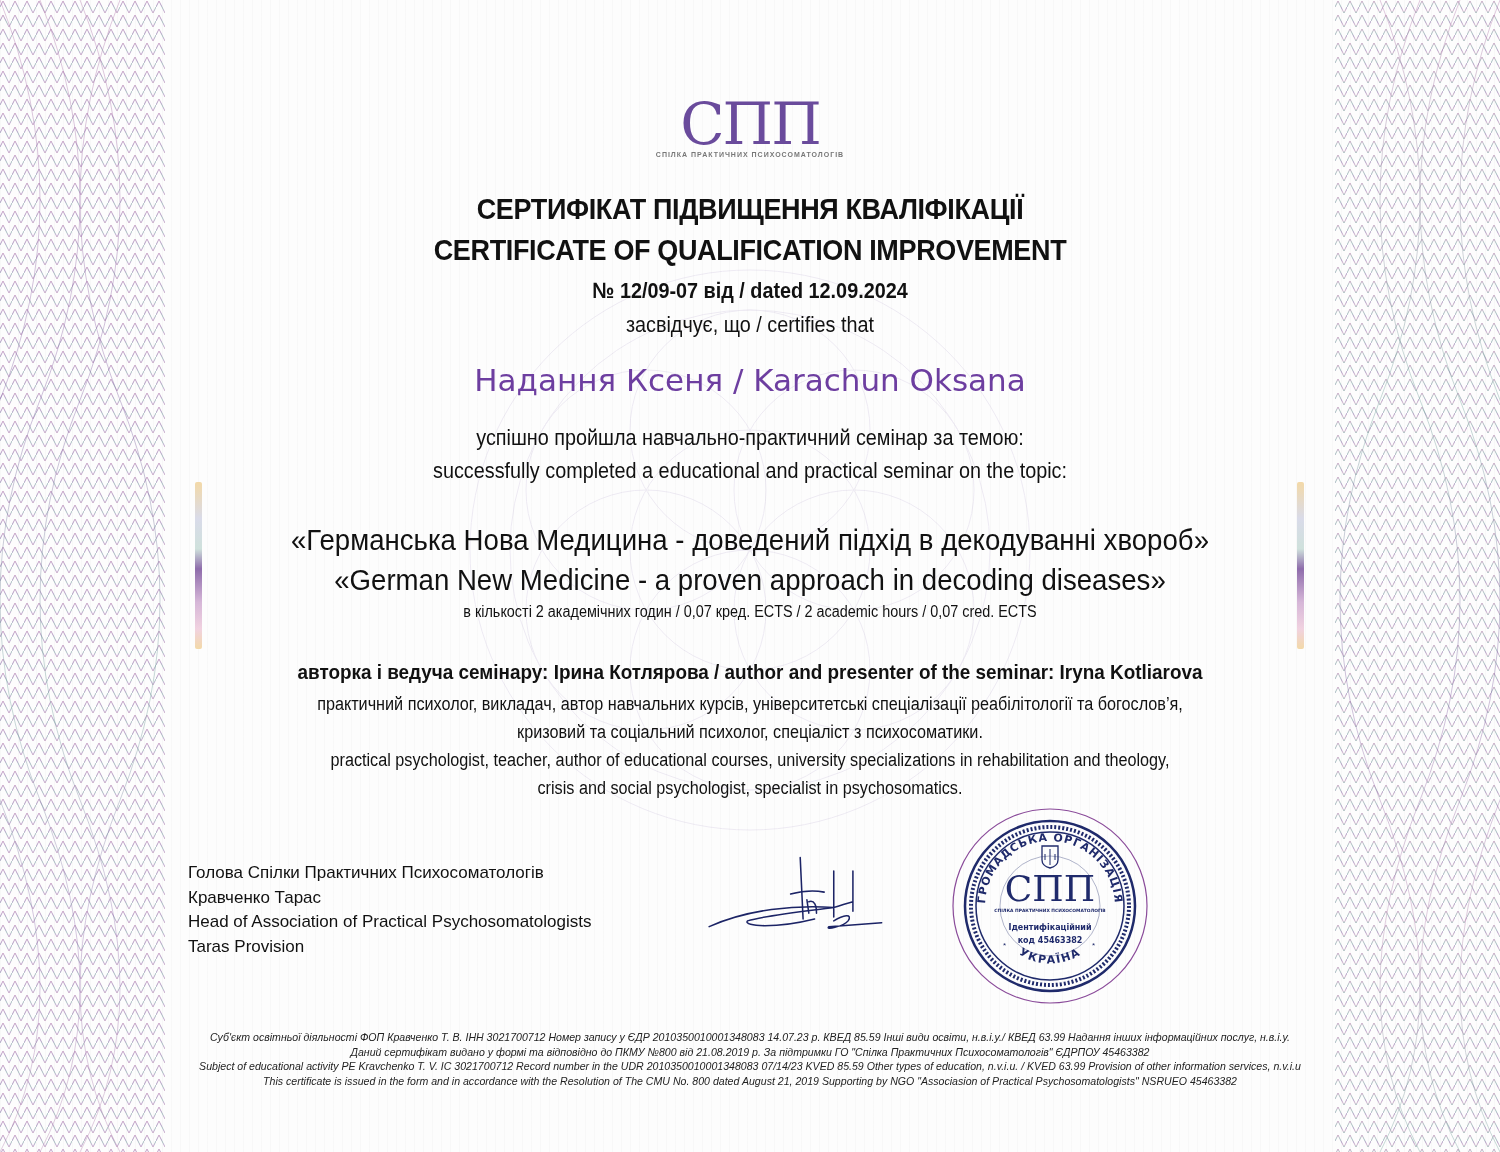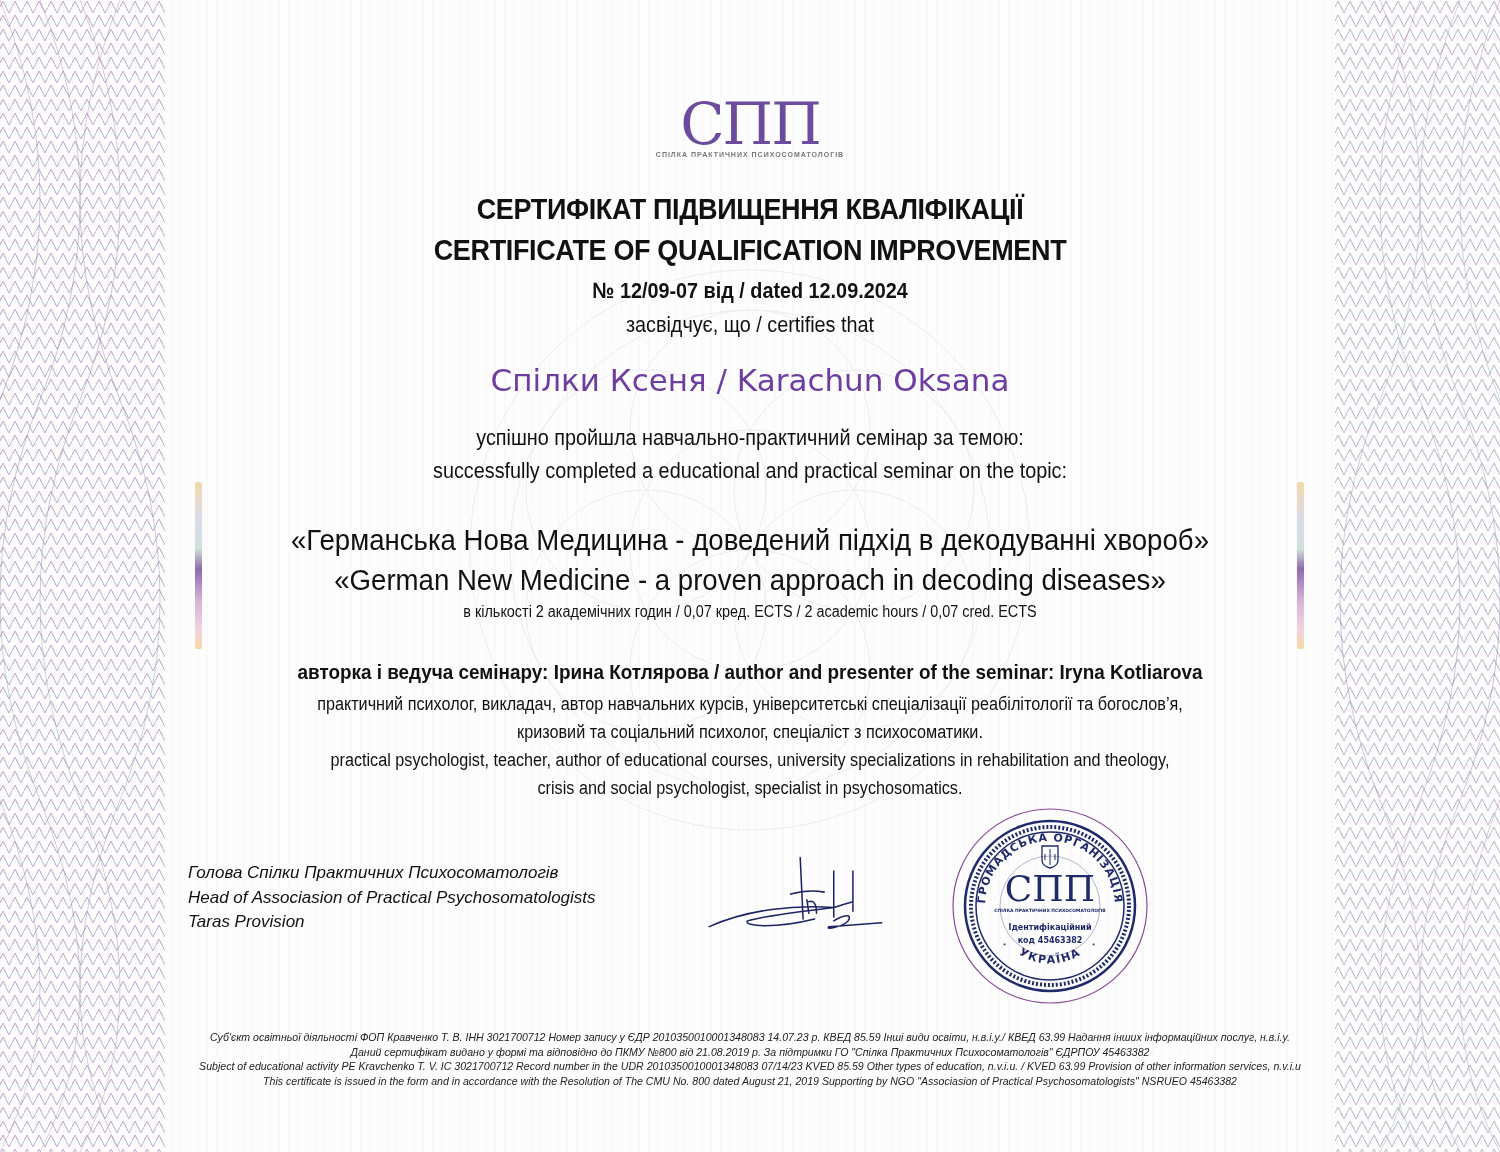--- a/index.html
+++ b/index.html
@@ -21,21 +21,21 @@
   .title-ua { top:192px; font-size:30px; font-weight:bold; letter-spacing:-0.4px; transform:scaleX(0.9); }
   .title-en { top:233px; font-size:30px; font-weight:bold; letter-spacing:-0.4px; transform:scaleX(0.9); }
   .number { top:278px; font-size:22px; font-weight:bold; transform:scaleX(0.9); }
   .certifies { top:312px; font-size:22px; transform:scaleX(0.9); }
   .name { top:362px; font-family:"DejaVu Sans", sans-serif; font-size:31px; color:#6d3ea0; }
   .completed { top:421px; font-size:22px; line-height:33px; transform:scaleX(0.9); }
   .topic { top:520px; font-size:30px; line-height:40px; transform:scaleX(0.92); }
   .hours { top:603px; font-size:16px; transform:scaleX(0.9); }
   .author { top:660px; font-size:21px; font-weight:bold; transform:scaleX(0.9); }
   .bio { top:690px; font-size:18px; line-height:28px; transform:scaleX(0.9); }
-  .head { position:absolute; left:188px; top:861px; font-size:17px; font-style:italic; line-height:24.5px; }
+  .head { position:absolute; left:188px; top:861px; font-size:17px; line-height:24.5px; }
   .signature { position:absolute; left:690px; top:850px; width:230px; height:90px; }
   .stamp { position:absolute; left:950px; top:806px; width:200px; height:200px; }
   .footer { top:1030px; font-size:11.5px; font-style:italic; line-height:14.5px; transform:scaleX(0.92); color:#222; }
 </style>
 </head>
 <body>
 
 <div class="bg-lines"></div>
 
 <div class="band left">
@@ -105,21 +105,21 @@
 
 <div class="center logo">
   <div class="logo-letters">СПП</div>
   <div class="logo-sub">СПІЛКА ПРАКТИЧНИХ ПСИХОСОМАТОЛОГІВ</div>
 </div>
 
 <div class="center title-ua">СЕРТИФІКАТ ПІДВИЩЕННЯ КВАЛІФІКАЦІЇ</div>
 <div class="center title-en">CERTIFICATE OF QUALIFICATION IMPROVEMENT</div>
 <div class="center number">№ 12/09-07 від / dated 12.09.2024</div>
 <div class="center certifies">засвідчує, що / certifies that</div>
-<div class="center name">Спілки Ксеня / Karachun Oksana</div>
+<div class="center name">Надання Ксеня / Karachun Oksana</div>
 
 <div class="center completed">
   <div>успішно пройшла навчально-практичний семінар за темою:</div>
   <div>successfully completed a educational and practical seminar on the topic:</div>
 </div>
 
 <div class="center topic">
   <div>«Германська Нова Медицина - доведений підхід в декодуванні хвороб»</div>
   <div>«German New Medicine - a proven approach in decoding diseases»</div>
 </div>
@@ -130,21 +130,22 @@
 
 <div class="center bio">
   <div>практичний психолог, викладач, автор навчальних курсів, університетські спеціалізації реабілітології та богослов’я,</div>
   <div>кризовий та соціальний психолог, спеціаліст з психосоматики.</div>
   <div>practical psychologist, teacher, author of educational courses, university specializations in rehabilitation and theology,</div>
   <div>crisis and social psychologist, specialist in psychosomatics.</div>
 </div>
 
 <div class="head">
   <div>Голова Спілки Практичних Психосоматологів</div>
-  <div>Head of Associasion of Practical Psychosomatologists</div>
+  <div>Кравченко Тарас</div>
+  <div>Head of Association of Practical Psychosomatologists</div>
   <div>Taras Provision</div>
 </div>
 
 <svg class="signature" viewBox="0 0 240 90">
   <g fill="none" stroke="#1c2466" stroke-width="1.6" stroke-linecap="round">
     <path d="M20 78 C60 60 110 55 150 58 C120 62 80 66 60 72 C55 78 90 80 130 70"></path>
     <path d="M115 6 L118 70"></path>
     <path d="M105 44 C120 40 130 40 140 42"></path>
     <path d="M122 50 L124 64 M124 52 C130 50 132 56 132 64"></path>
     <path d="M150 20 L150 68 M150 58 C158 56 162 54 170 52 M170 20 L170 62"></path>

